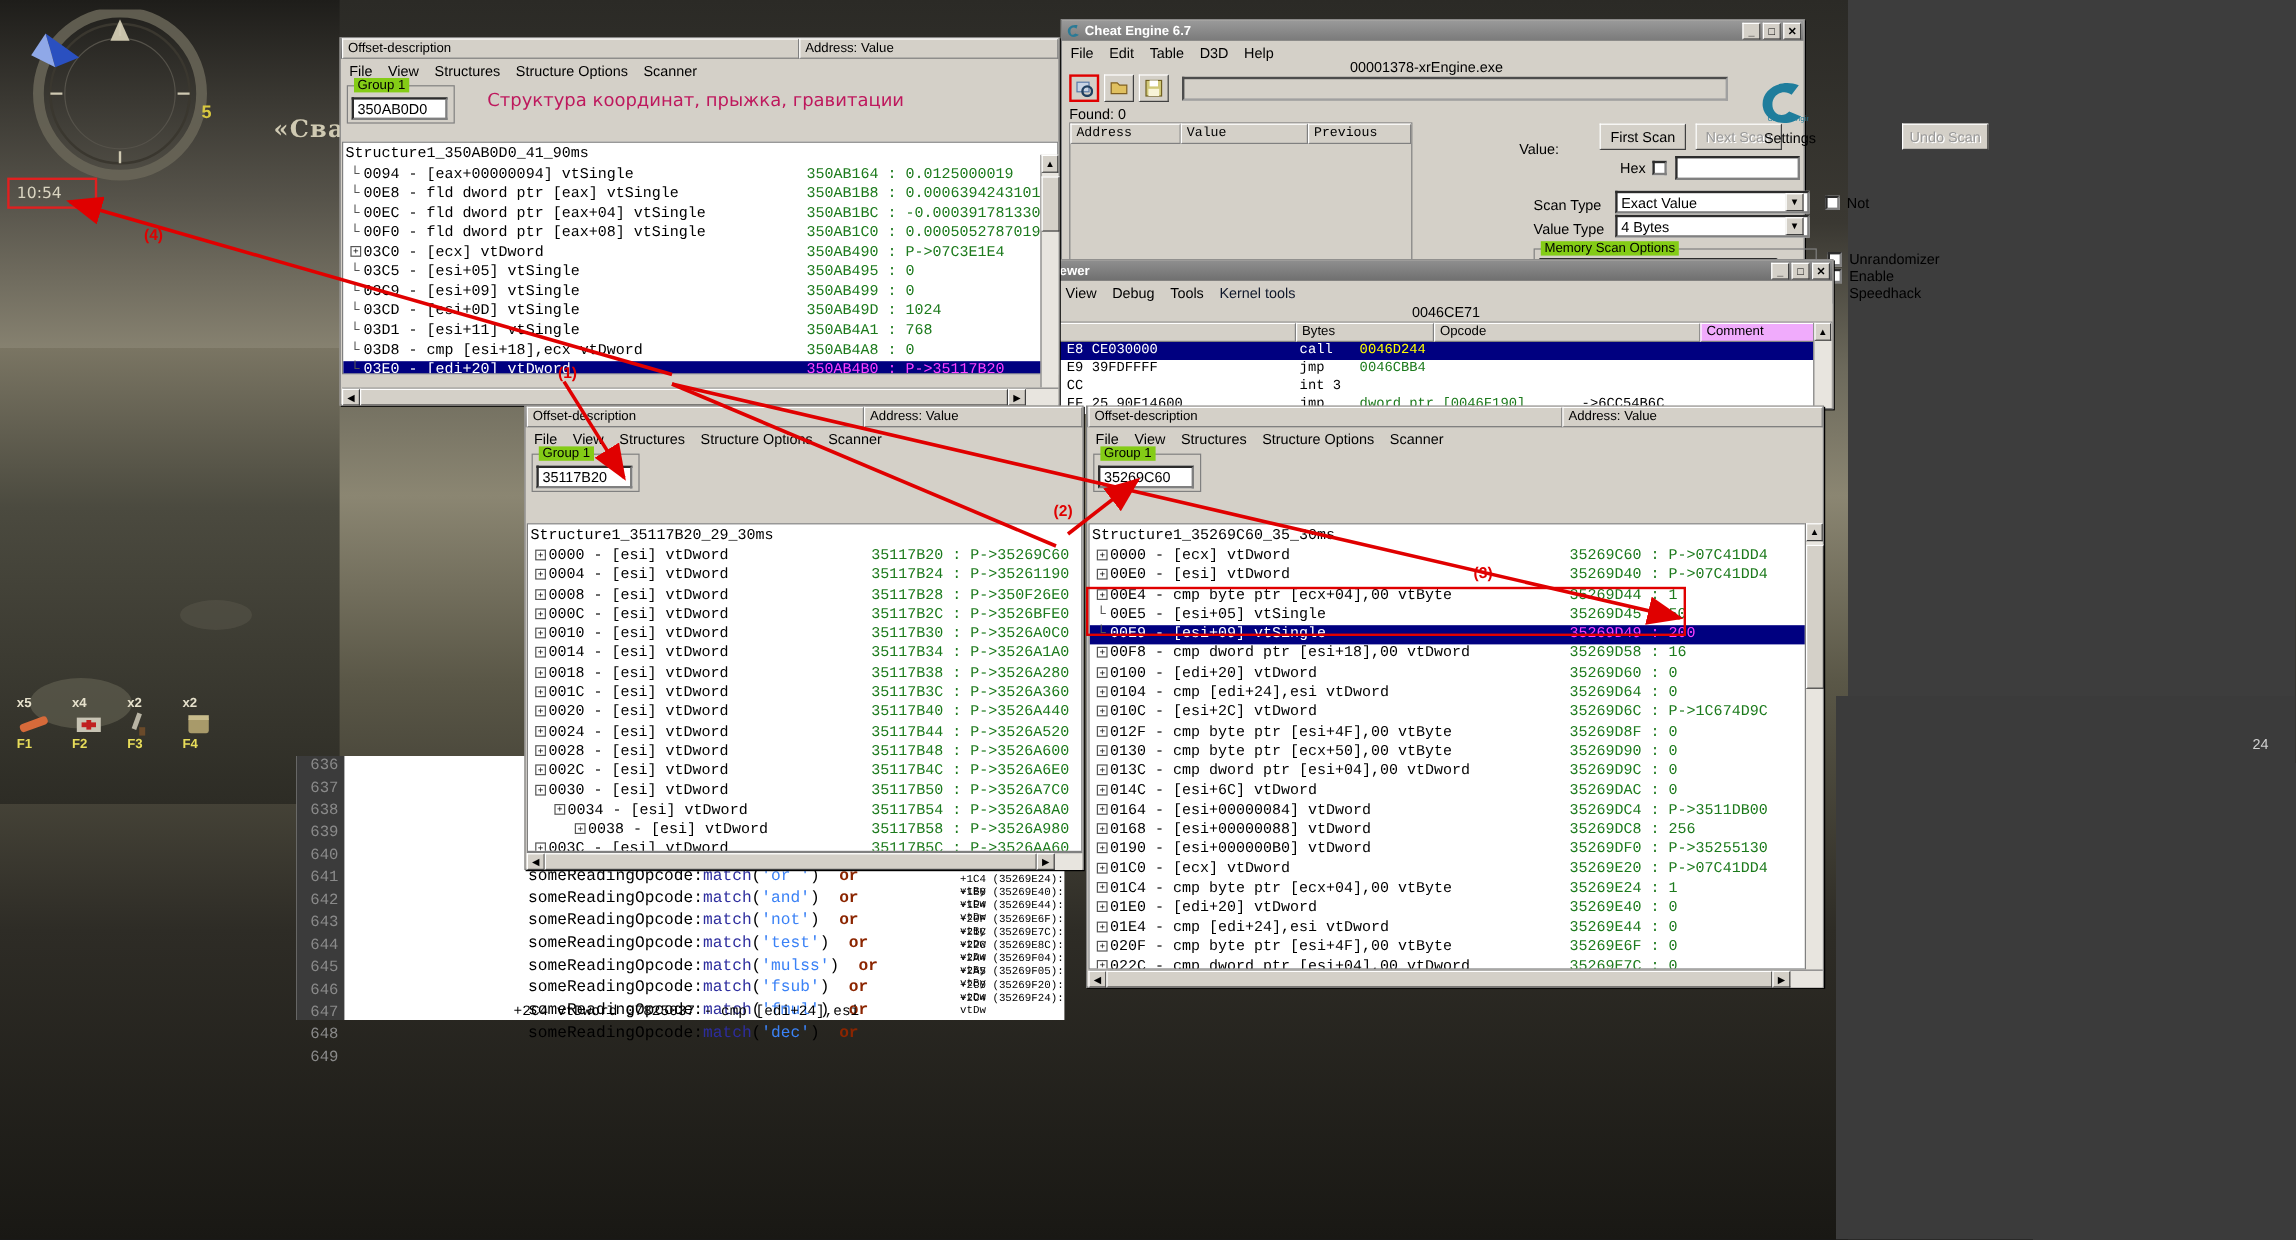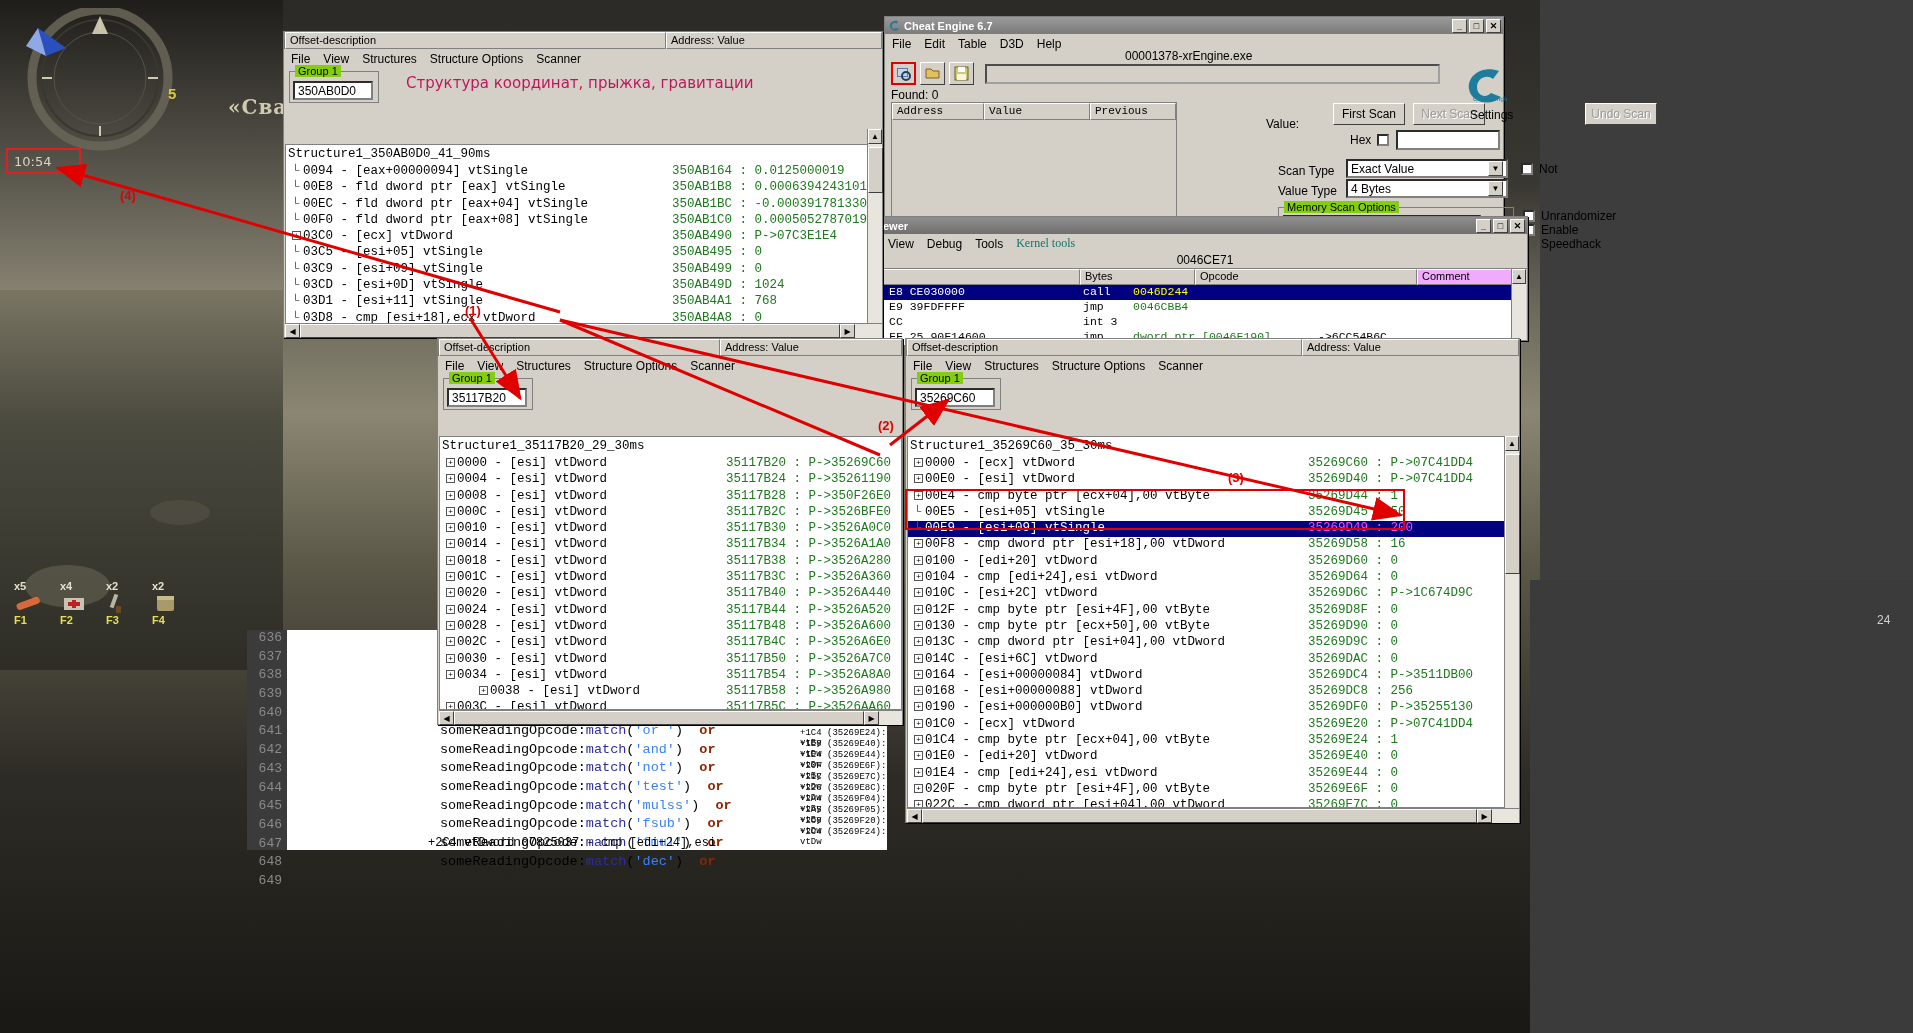--- a/index.html
+++ b/index.html
@@ -49,21 +49,21 @@
   .win-title.active { background:linear-gradient(#9a9a9a,#7a7a7a); }
   .win-ico { width:14px; height:14px; margin-right:3px; flex:0 0 14px; }
   .win-caption { flex:1 1 auto; white-space:nowrap; overflow:hidden; }
   .win-btns { display:flex; gap:2px; }
   .wbtn { width:15px; height:14px; background:#d4d0c8; border:1px solid #fff;
     border-right-color:#404040; border-bottom-color:#404040;
     font-size:9px; line-height:12px; text-align:center; color:#000; font-family:"Liberation Sans",sans-serif; }
   .menubar { height:19px; display:flex; align-items:center; gap:13px; padding:0 7px;
     font-size:12px; color:#000; }
   .menubar span { cursor:default; }
-  .menubar span.disabled { color:#0f766e;font-family:Liberation Serif, serif; }
+  .menubar span.disabled { color:#0f172a; }
   .groupbox-frame { position:absolute; border:1px solid #808080; }
   .group-label { position:absolute; top:-7px; left:5px; background:#84cc16; padding:0 3px; font-size:11px; }
   .addr-input { position:absolute; background:#fff; border:2px inset #808080;
     font-family:"Liberation Sans", sans-serif; font-size:12px; padding:1px 3px; }
 
   .collist { position:absolute; background:#fff; border:1px solid #808080; overflow:hidden; }
   .colhdr { position:absolute; top:0; height:17px; background:#d4d0c8; border:1px solid #fff;
     border-right-color:#808080; border-bottom-color:#808080;
     font-size:11px; padding:1px 4px; white-space:nowrap; }
   .rows { position:absolute; left:0; right:0; font-family:"Liberation Mono","DejaVu Sans Mono",monospace;
@@ -432,21 +432,21 @@
     </div>
   <div class="groupbox-frame" style="left:5px;top:39px;width:90px;height:32px;">
     <span class="group-label">Group 1</span>
   </div>
   <input class="addr-input" style="left: 9px; top: 49px; width: 80px; height: 19px;" value="350AB0D0">
   <div id="s1-note" style="position:absolute;left:122px;top:42px;color:#be185d;font-size:15px;font-family:'DejaVu Sans',sans-serif;white-space:nowrap;">Структура координат, прыжка, гравитации</div>
 
   <div class="colhdr" style="left:1px;width:381px;">Offset-description</div>
   <div class="colhdr" style="left:382px;width:216px;">Address: Value</div>
 
-  <div class="collist" style="left:1px;top:112px;width:597px;height:194px;">
+  <div class="collist" style="left:1px;top:86px;width:597px;height:194px;">
     <div style="position:absolute;left:2px;top:2px;font-family:'Liberation Mono','DejaVu Sans Mono',monospace;font-size:12.5px;">Structure1_350AB0D0_41_90ms</div>
     <div id="s1-rows" class="rows" style="top:19px;">
         <div class="row">
           <span class="off" style="left: 6px;"><span class="tree-dash">└</span><span>0094&nbsp;-&nbsp;[eax+00000094]&nbsp;vtSingle</span></span>
           <span class="addr" style="left: 386px;">350AB164&nbsp;:&nbsp;0.0125000019</span>
         </div>
         <div class="row">
           <span class="off" style="left: 6px;"><span class="tree-dash">└</span><span>00E8&nbsp;-&nbsp;fld&nbsp;dword&nbsp;ptr&nbsp;[eax]&nbsp;vtSingle</span></span>
           <span class="addr" style="left: 386px;">350AB1B8&nbsp;:&nbsp;0.0006394243101</span>
         </div>
@@ -572,21 +572,21 @@
         </div>
         <div class="row">
           <span class="off" style="left: 6px;"><span class="tree-pm">+</span><span>002C&nbsp;-&nbsp;[esi]&nbsp;vtDword</span></span>
           <span class="addr" style="left: 286px;">35117B4C&nbsp;:&nbsp;P-&gt;3526A6E0</span>
         </div>
         <div class="row">
           <span class="off" style="left: 6px;"><span class="tree-pm">+</span><span>0030&nbsp;-&nbsp;[esi]&nbsp;vtDword</span></span>
           <span class="addr" style="left: 286px;">35117B50&nbsp;:&nbsp;P-&gt;3526A7C0</span>
         </div>
         <div class="row">
-          <span class="off" style="left: 6px;"><span class="tree-pm">+</span><span>0034&nbsp;-&nbsp;[esi]&nbsp;vtDword</span></span>
+          <span class="off" style="left: 22px;"><span class="tree-pm">+</span><span>0034&nbsp;-&nbsp;[esi]&nbsp;vtDword</span></span>
           <span class="addr" style="left: 286px;">35117B54&nbsp;:&nbsp;P-&gt;3526A8A0</span>
         </div>
         <div class="row">
           <span class="off" style="left: 14px; margin-left: 25px;"><span class="tree-pm">+</span><span>0038&nbsp;-&nbsp;[esi]&nbsp;vtDword</span></span>
           <span class="addr" style="left: 286px;">35117B58&nbsp;:&nbsp;P-&gt;3526A980</span>
         </div>
         <div class="row">
           <span class="off" style="left: 6px;"><span class="tree-pm">+</span><span>003C&nbsp;-&nbsp;[esi]&nbsp;vtDword</span></span>
           <span class="addr" style="left: 286px;">35117B5C&nbsp;:&nbsp;P-&gt;3526AA60</span>
         </div>

